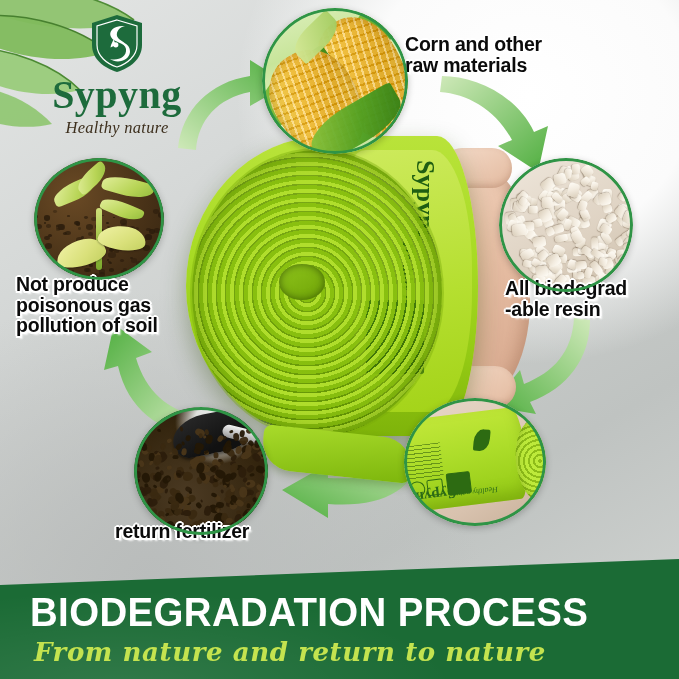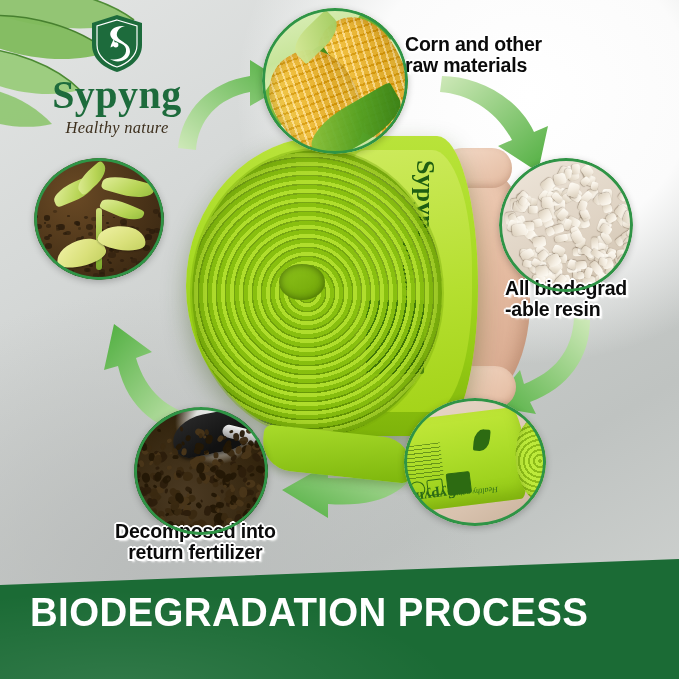--- a/index.html
+++ b/index.html
@@ -858,24 +858,29 @@
     <div>raw materials</div>
   </div>
 
   <div class="label" id="label-resin">
     <div>All biodegrad</div>
     <div>-able resin</div>
   </div>
 
 
   <div class="label" id="label-compost">
-    <div>Decomposed into</div>
     <div>return fertilizer</div>
   </div>
 
+  <div class="label" id="label-soil">
+    <div>Not produce</div>
+    <div>poisonous gas</div>
+    <div>pollution of soil</div>
+  </div>
 
   <div id="banner">
     <div class="banner-bg"></div>
     <div class="banner-sheen"></div>
     <div class="banner-title">BIODEGRADATION PROCESS</div>
+    <div class="banner-sub">From nature and return to nature</div>
   </div>
 
 </div>
 
 </body></html>

